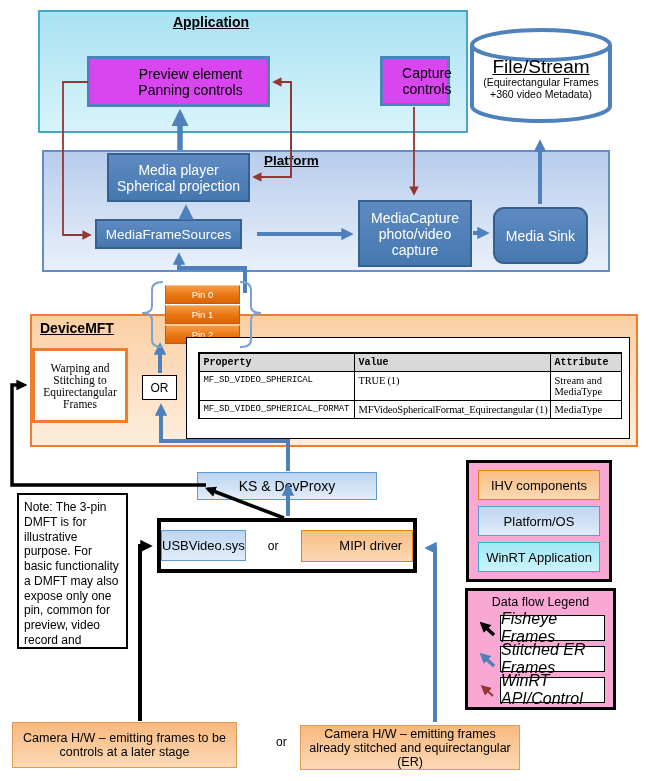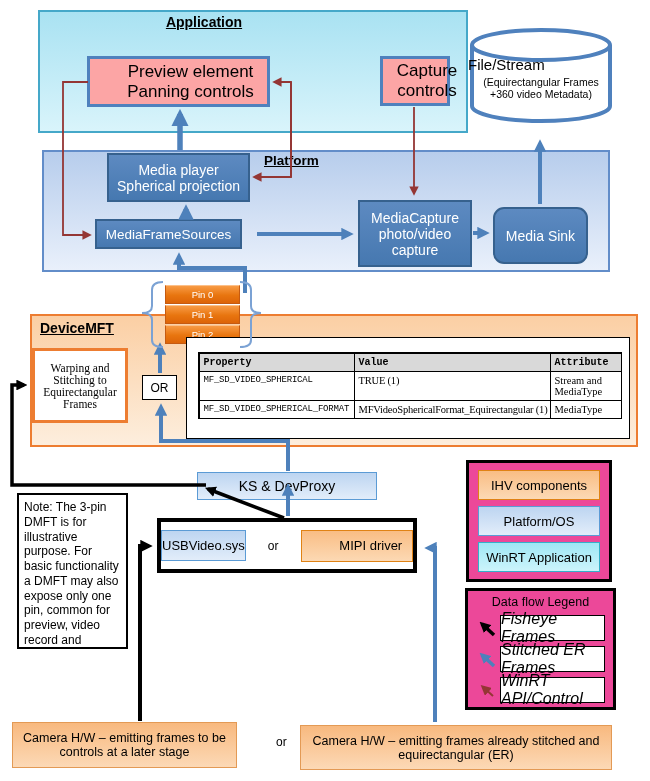--- a/index.html
+++ b/index.html
@@ -13,21 +13,21 @@
   .app-box{left:38px;top:10px;width:430px;height:123px;
     background:linear-gradient(180deg,#a9e2f2,#d9f4fb);border:2.5px solid #45a8c9;z-index:1;}
   .platform-box{left:42px;top:150px;width:568px;height:122px;
     background:linear-gradient(180deg,#b7cdec,#e9f0fb);border:2px solid #628dc9;z-index:1;}
   .dmft-box{left:30px;top:314px;width:608px;height:133px;
     background:linear-gradient(180deg,#fbcfa4,#fdeedd);border:2.5px solid #ed7d31;z-index:1;}
 
   .sec-title{font-weight:bold;text-decoration:underline;font-size:14px;z-index:2;}
 
   
-  .whitebox{background:#fca5a5;border:3px solid #4f81bd;z-index:2;font-size:17px;padding-left:24px;}
+  .whitebox{background:#d946ef;border:3px solid #4f81bd;z-index:2;font-size:14px;padding-left:24px;}
   .bluebox{background:linear-gradient(180deg,#5d8ac1,#4678b0);border:2.5px solid #36618e;
     color:#fff;z-index:2;font-size:13.5px;}
   .chip-blue{background:linear-gradient(180deg,#bdd5f1,#e2edfa);border:1.5px solid #5b9bd5;}
   .chip-orange{background:linear-gradient(180deg,#f9bd84,#fcd9b4);border:1.5px solid #e08214;}
   .chip-cyan{background:linear-gradient(180deg,#9fe7f5,#ccf4fb);border:1.5px solid #35b0c9;}
 
   
   .pin{width:73px;height:17px;margin-bottom:1px;
     background:linear-gradient(180deg,#f89b45 0%,#e8750f 55%,#dd6408 100%);
     border:1px solid #c55a11;border-top-color:#fcc089;
@@ -40,57 +40,57 @@
     width:422px;}
   .sph-table div{border:1px solid #000;margin:-0.5px;padding:3px 4px;overflow:hidden;}
   .th{background:#d9d9d9;font-family:"Liberation Mono",monospace;font-weight:bold;font-size:10px;}
   .td-prop{font-family:"Liberation Mono",monospace;font-size:9px;letter-spacing:-0.2px;white-space:nowrap;}
   .td-val{font-family:"Liberation Serif",serif;font-size:10.5px;letter-spacing:-0.2px;white-space:nowrap;}
   .td-attr{font-family:"Liberation Serif",serif;font-size:10.5px;}
 
   .serif{font-family:"Liberation Serif",serif;}
 
   
-  .black-frame{background:#ec4899;border:3.5px solid #000;z-index:2;}
+  .black-frame{background:#f9a8d4;border:3.5px solid #000;z-index:2;}
   .legend-chip{height:30px;font-size:13px;}
   .flow-row{display:flex;align-items:center;margin:7px 8px 0 6px;height:24px;}
   .flow-arrow{width:26px;height:22px;flex:0 0 26px;}
   .flow-label{flex:1;border:1.5px solid #000;height:24px;font-size:16px;
     display:flex;align-items:center;justify-content:center;background:#fff;font-style:italic;}
 
   .camera{background:linear-gradient(180deg,#f8b97f,#fcd9b6);border:1.5px solid #e39a55;
     z-index:2;font-size:12.5px;}
 
   .overlay{position:absolute;left:0;top:0;width:650px;height:781px;z-index:5;pointer-events:none;}
 </style>
 </head>
 <body>
 
 <div class="stage">
 
   <div class="abs app-box"></div>
-  <div class="abs sec-title" style="left:31px;top:14px;width:346px;text-align:center;">Application</div>
+  <div class="abs sec-title" style="left:38px;top:14px;width:346px;text-align:center;">Application</div>
 
   <div class="abs platform-box"></div>
   <div class="abs sec-title" style="left:264px;top:153px;font-size:13.5px;">Platform</div>
 
   <div class="abs dmft-box"></div>
   <div class="abs sec-title" style="left:40px;top:320px;">DeviceMFT</div>
 
   <div class="abs whitebox ctr pre" style="left:87px;top:56px;width:183px;height:51px;">Preview element
 Panning controls</div>
   <div class="abs whitebox ctr pre" style="left:380px;top:56px;width:70px;height:50px;">Capture
 controls</div>
 
   <div class="abs" style="left:468px;top:26px;width:146px;height:110px;z-index:2;">
     <svg width="146" height="110" viewBox="0 0 146 110">
       <path d="M4,19 v61 a69,15 0 0 0 138,0 v-61" fill="#ffffff" stroke="#4f81bd" stroke-width="4"></path>
       <ellipse cx="73" cy="19" rx="69" ry="15" fill="#ffffff" stroke="#4f81bd" stroke-width="4"></ellipse>
     </svg>
-    <div class="abs" style="left:0;top:30px;width:146px;font-size:15px;">File/Stream</div>
+    <div class="abs" style="left:0;top:30px;width:146px;text-align:center;font-size:19px;text-decoration:underline;">File/Stream</div>
     <div class="abs pre" style="left:0;top:50px;width:146px;text-align:center;font-size:10.5px;">(Equirectangular Frames
 +360 video Metadata)</div>
   </div>
 
   <div class="abs bluebox ctr pre" style="left:107px;top:153px;width:143px;height:49px;font-size:14px;">Media player
 Spherical projection</div>
   <div class="abs bluebox ctr" style="left:95px;top:219px;width:147px;height:30px;">MediaFrameSources</div>
   <div class="abs bluebox ctr pre" style="left:358px;top:200px;width:114px;height:67px;font-size:14px;">MediaCapture
 photo/video
 capture</div>
@@ -159,21 +159,21 @@
     <div class="flow-row">
       <svg class="flow-arrow" viewBox="0 0 26 22">
         <path d="M19,17 L9,8" stroke="#943634" stroke-width="2" marker-end="url(#mr)"></path>
         </svg>
       <div class="flow-label">WinRT API/Control</div>
     </div>
   </div>
 
   <div class="abs camera ctr" style="left:12px;top:722px;width:225px;height:46px;padding:2px 8px;">Camera H/W – emitting  frames to be controls  at a later stage</div>
   <div class="abs" style="left:276px;top:735px;font-size:12px;z-index:2;">or</div>
-  <div class="abs camera ctr" style="left:300px;top:725px;width:312px;height:45px;padding:2px 2px;">Camera H/W – emitting  frames already stitched  and equirectangular  (ER)</div>
+  <div class="abs camera ctr" style="left:300px;top:725px;width:220px;height:45px;padding:2px 2px;">Camera H/W – emitting  frames already stitched  and equirectangular  (ER)</div>
 
   <svg class="overlay">
     <defs>
       <marker id="mb" viewBox="0 0 10 10" refX="7" refY="5" markerWidth="3.1" markerHeight="3.1" orient="auto">
         <path d="M0,0 L10,5 L0,10 z" fill="#4e81bb"></path>
         </marker>
       <marker id="mk" viewBox="0 0 10 10" refX="7" refY="5" markerWidth="3.1" markerHeight="3.1" orient="auto">
         <path d="M0,0 L10,5 L0,10 z" fill="#000000"></path>
         </marker>
       <marker id="mr" viewBox="0 0 10 10" refX="7" refY="5" markerWidth="5.2" markerHeight="5.2" orient="auto">

